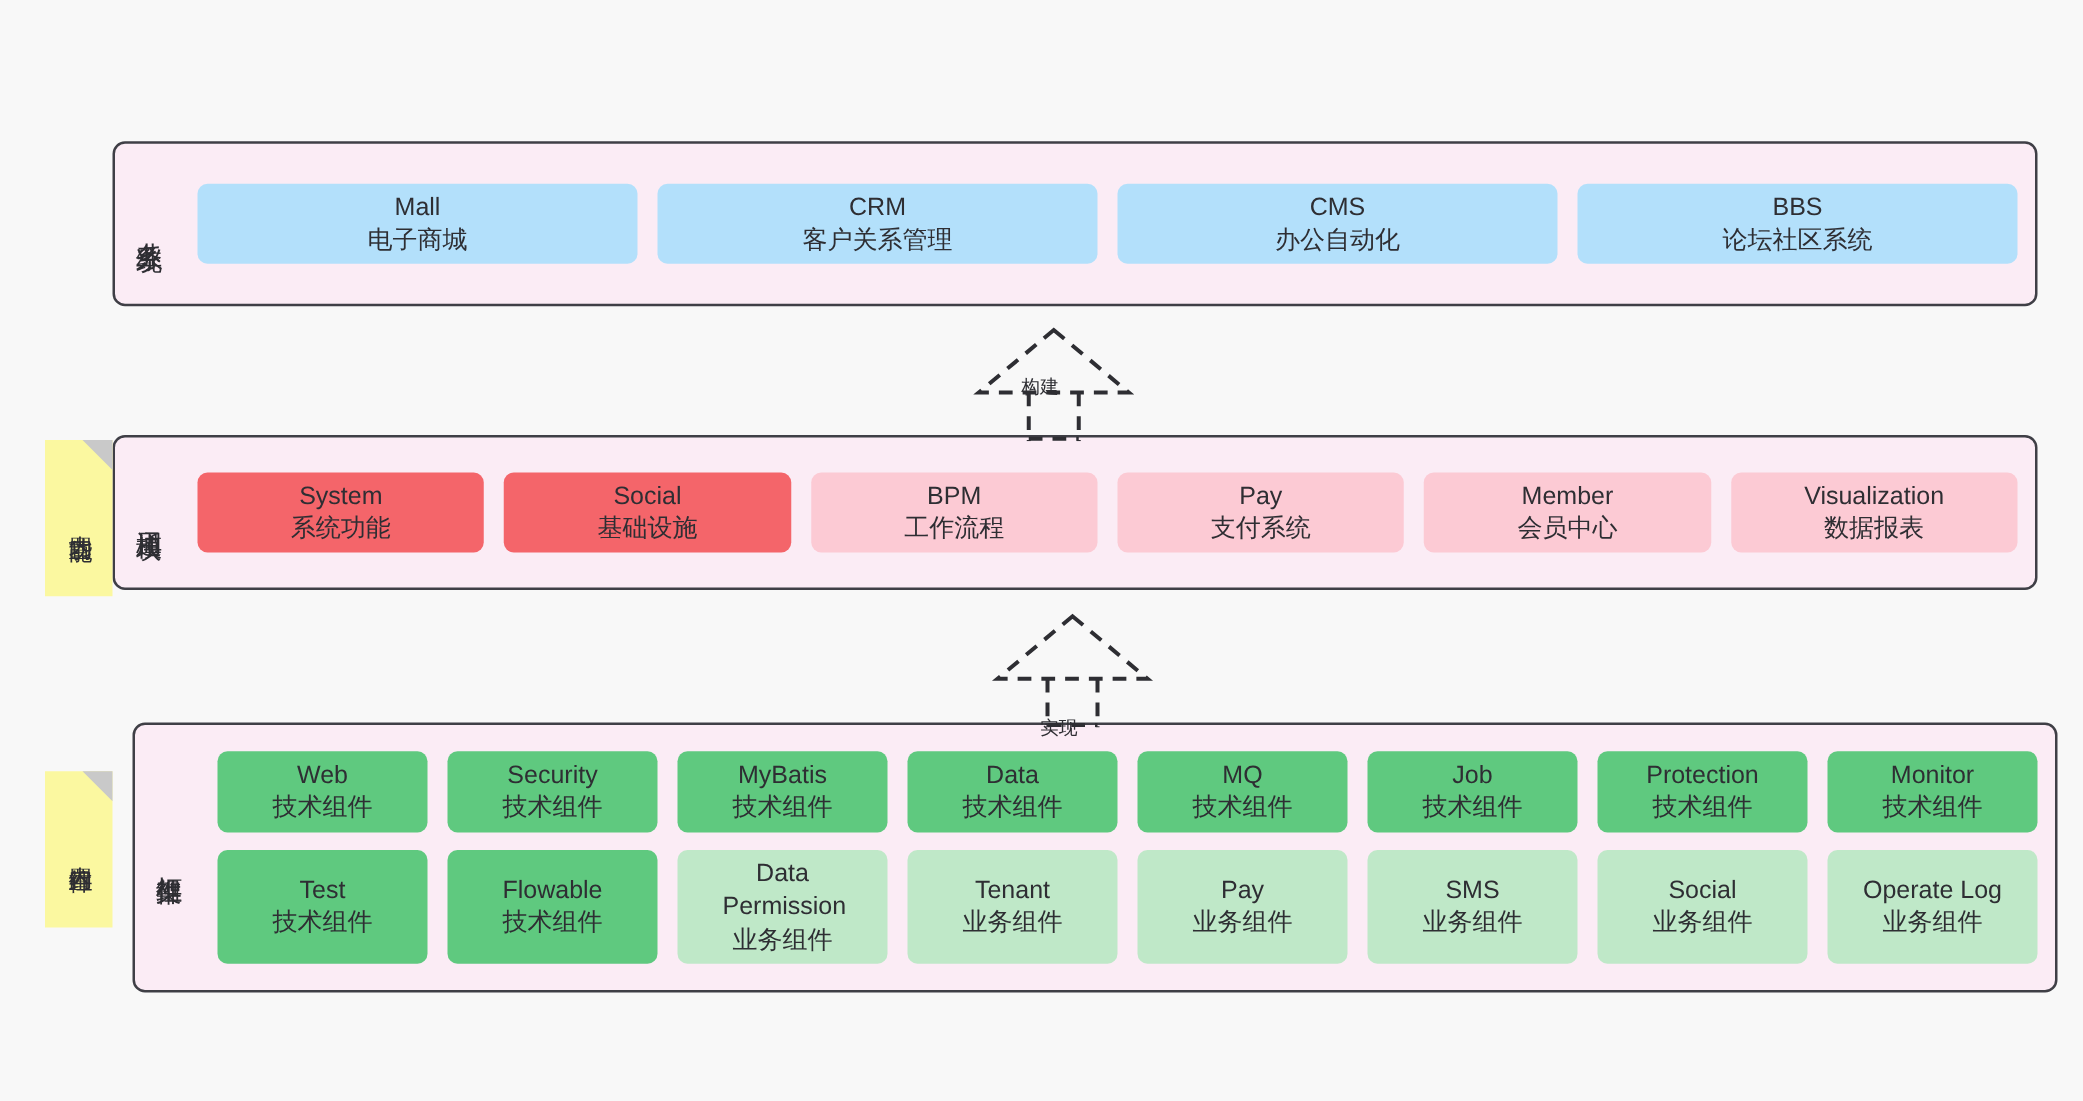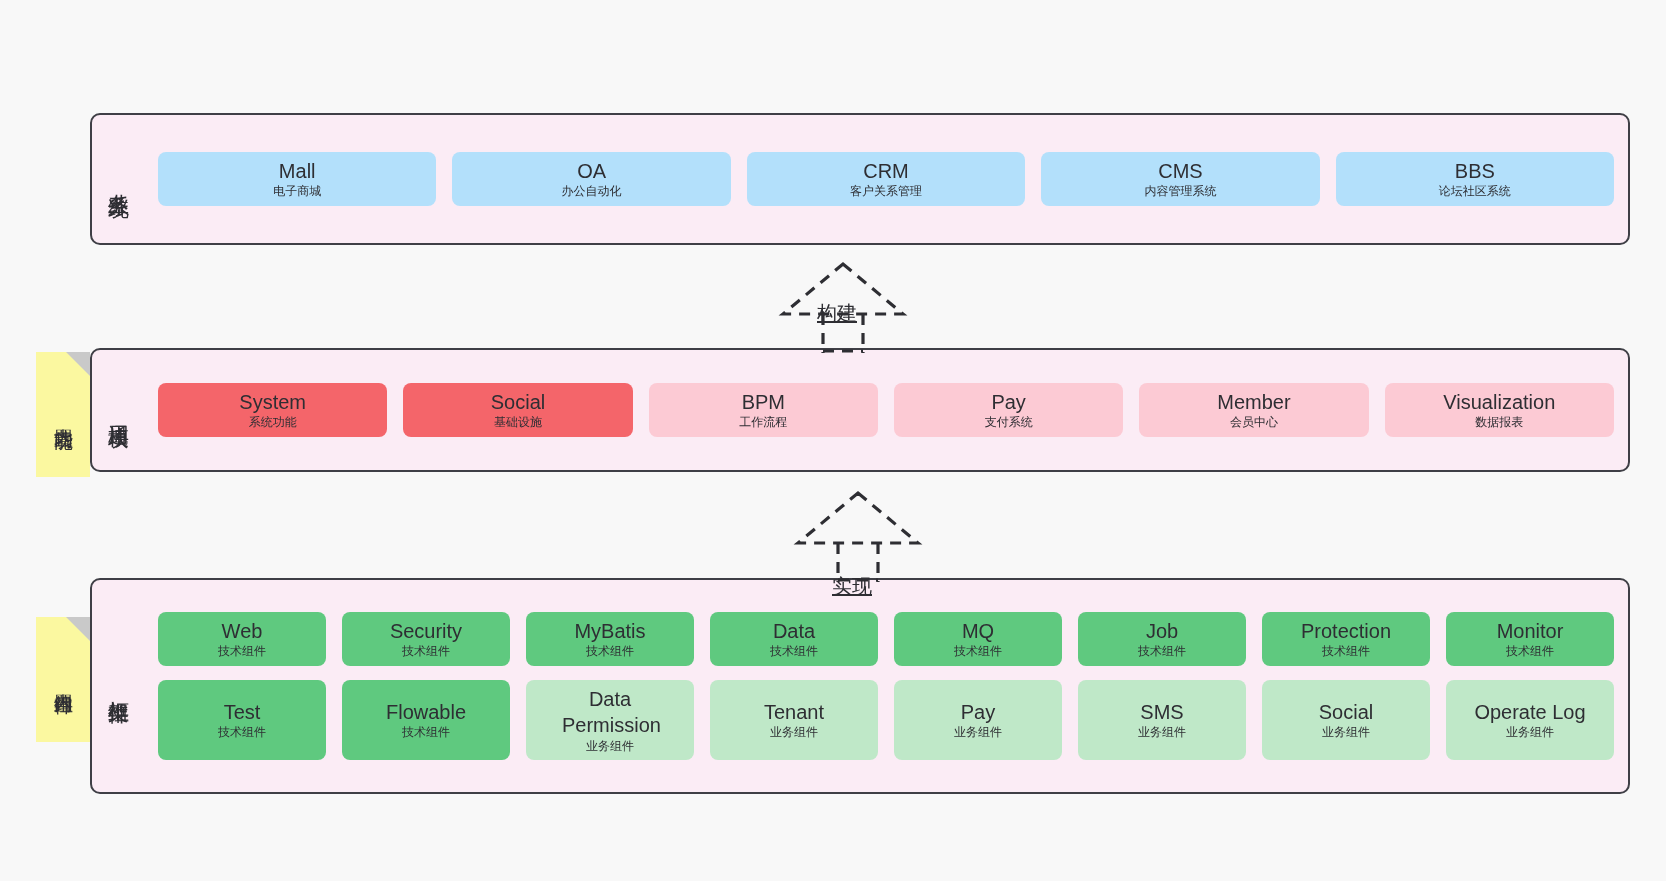--- a/index.html
+++ b/index.html
@@ -69,21 +69,21 @@
     text-align: center;
     box-sizing: border-box;
     padding: 6px 4px;
     color: #2e2e33;
   }
   .cell .cell-en {
     font-size: 20px;
     line-height: 1.32;
   }
   .cell .cell-cn {
-    font-size: 12px;
+    font-size: 20px;
     line-height: 1.32;
   }
 
   
   .c-blue        { background: #b3e0fb; }
   .c-red         { background: #f4656a; }
   .c-pink        { background: #fccad4; }
   .c-green       { background: #5fc97f; }
   .c-lightgreen  { background: #bfe8c8; }
 
@@ -114,56 +114,51 @@
     border-top: 24px solid #c9c9c9;
   }
 
   
   .connector {
     position: absolute;
     z-index: 4;
   }
   .connector-label {
     position: absolute;
-    font-size: 20px;
+    font-size: 15px;
     color: #2e2e33;
     background: transparent;
     white-space: nowrap;
-    text-decoration: underline;
   }
 </style>
 </head>
 <body>
 
 <div class="canvas">
 
   <div class="layer" style="left:90px; top:113px; width:1540px; height:132px;">
     <div class="layer-title">业务系统</div>
     <div class="layer-body">
       <div class="row">
 
         <div class="cell c-blue">
           <span class="cell-en">Mall</span>
           <span class="cell-cn">电子商城</span>
         </div>
 
-        <div class="cell c-blue">
-          <span class="cell-en">OA</span>
-          <span class="cell-cn">办公自动化</span>
-        </div>
 
 
         <div class="cell c-blue">
           <span class="cell-en">CRM</span>
           <span class="cell-cn">客户关系管理</span>
         </div>
 
         <div class="cell c-blue">
           <span class="cell-en">CMS</span>
-          <span class="cell-cn">内容管理系统</span>
+          <span class="cell-cn">办公自动化</span>
         </div>
 
         <div class="cell c-blue">
           <span class="cell-en">BBS</span>
           <span class="cell-cn">论坛社区系统</span>
         </div>
 
       </div>
     </div>
   </div>
@@ -232,21 +227,21 @@
       <path d="M 68 93 L 108 93" fill="none" stroke="#2e2e33" stroke-width="3.2" stroke-dasharray="11,8"></path>
     </svg>
     <span class="connector-label" style="left:62px; top:42px;margin-top:44px;">实现</span>
   </div>
 
   <div class="note" style="left:36px; top:617px; width:54px; height:125px;">
     <span class="note-fold"></span>
     <span>内置组件</span>
   </div>
 
-  <div class="layer" style="left:90px; top:578px; width:1540px; height:216px;">
+  <div class="layer" style="left:106px; top:578px; width:1540px; height:216px;">
     <div class="layer-title">框架组件</div>
     <div class="layer-body">
 
       <div class="row">
         <div class="cell c-green">
           <span class="cell-en">Web</span>
           <span class="cell-cn">技术组件</span>
         </div>
         <div class="cell c-green">
           <span class="cell-en">Security</span>

